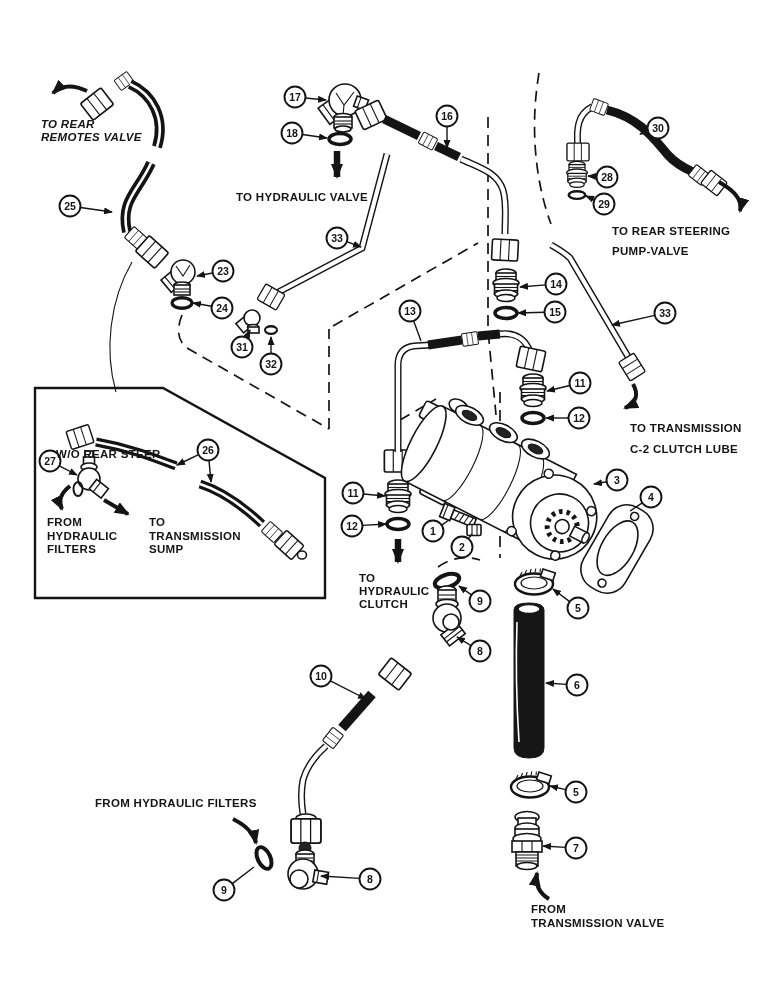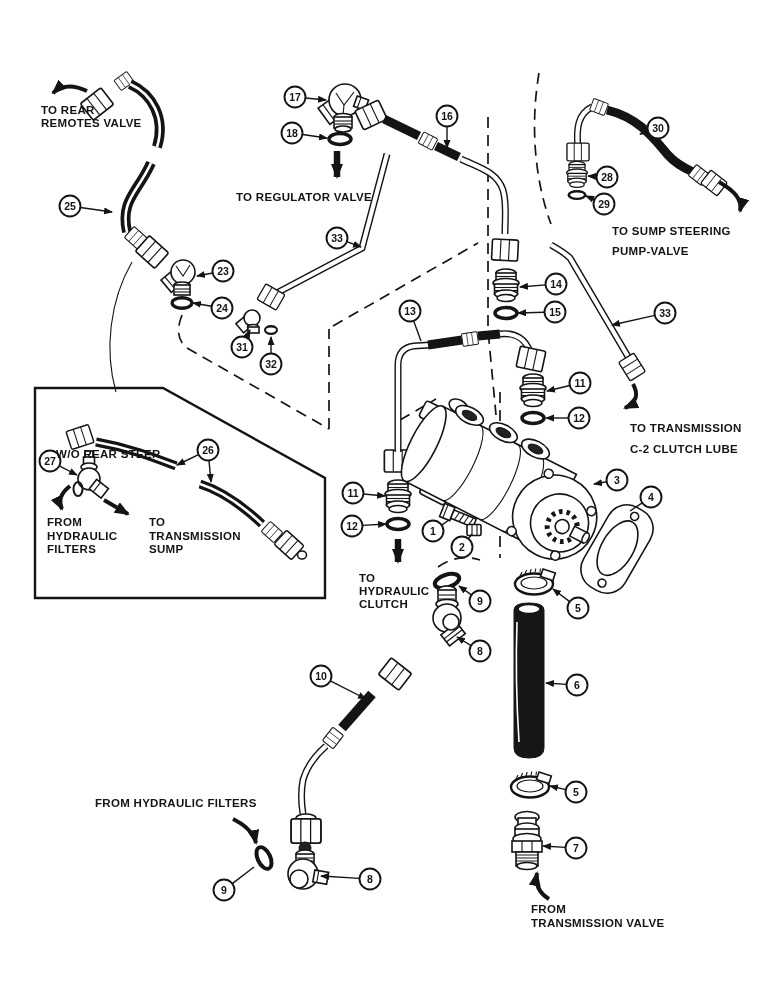--- a/index.html
+++ b/index.html
@@ -518,29 +518,29 @@
         </g>
         <g>
           <line x1="565.5192307853725" y1="847.3648018657801" x2="543" y2="846" class="leader" marker-end="url(#ah)"></line>
           <circle cx="576" cy="848" r="10.5" class="cobubble"></circle>
           <text x="576" y="851.7" class="conum">7</text>
         </g>
       </g>
 </svg>
 
 <div id="labels">
-      <div class="lbl" style="left: 41px; top: 104px; line-height: 13px;">
+      <div class="lbl" style="left: 41px; top: 118px; line-height: 13px; font-style: italic;">
         <div>TO REAR</div>
         <div>REMOTES VALVE</div>
       </div>
       <div class="lbl" style="left: 236px; top: 191px; line-height: 13px;">
-        <div>TO REGULATOR VALVE</div>
+        <div>TO HYDRAULIC VALVE</div>
       </div>
       <div class="lbl" style="left: 612px; top: 221px; line-height: 20px;">
-        <div>TO SUMP STEERING</div>
+        <div>TO REAR STEERING</div>
         <div>PUMP-VALVE</div>
       </div>
       <div class="lbl" style="left: 630px; top: 418px; line-height: 21px;">
         <div>TO TRANSMISSION</div>
         <div>C-2 CLUTCH LUBE</div>
       </div>
       <div class="lbl" style="left: 56px; top: 401px; line-height: 13px; margin-top: 47px;">
         <div>W/O REAR STEER</div>
       </div>
       <div class="lbl" style="left: 47px; top: 516px; line-height: 13.5px;">

